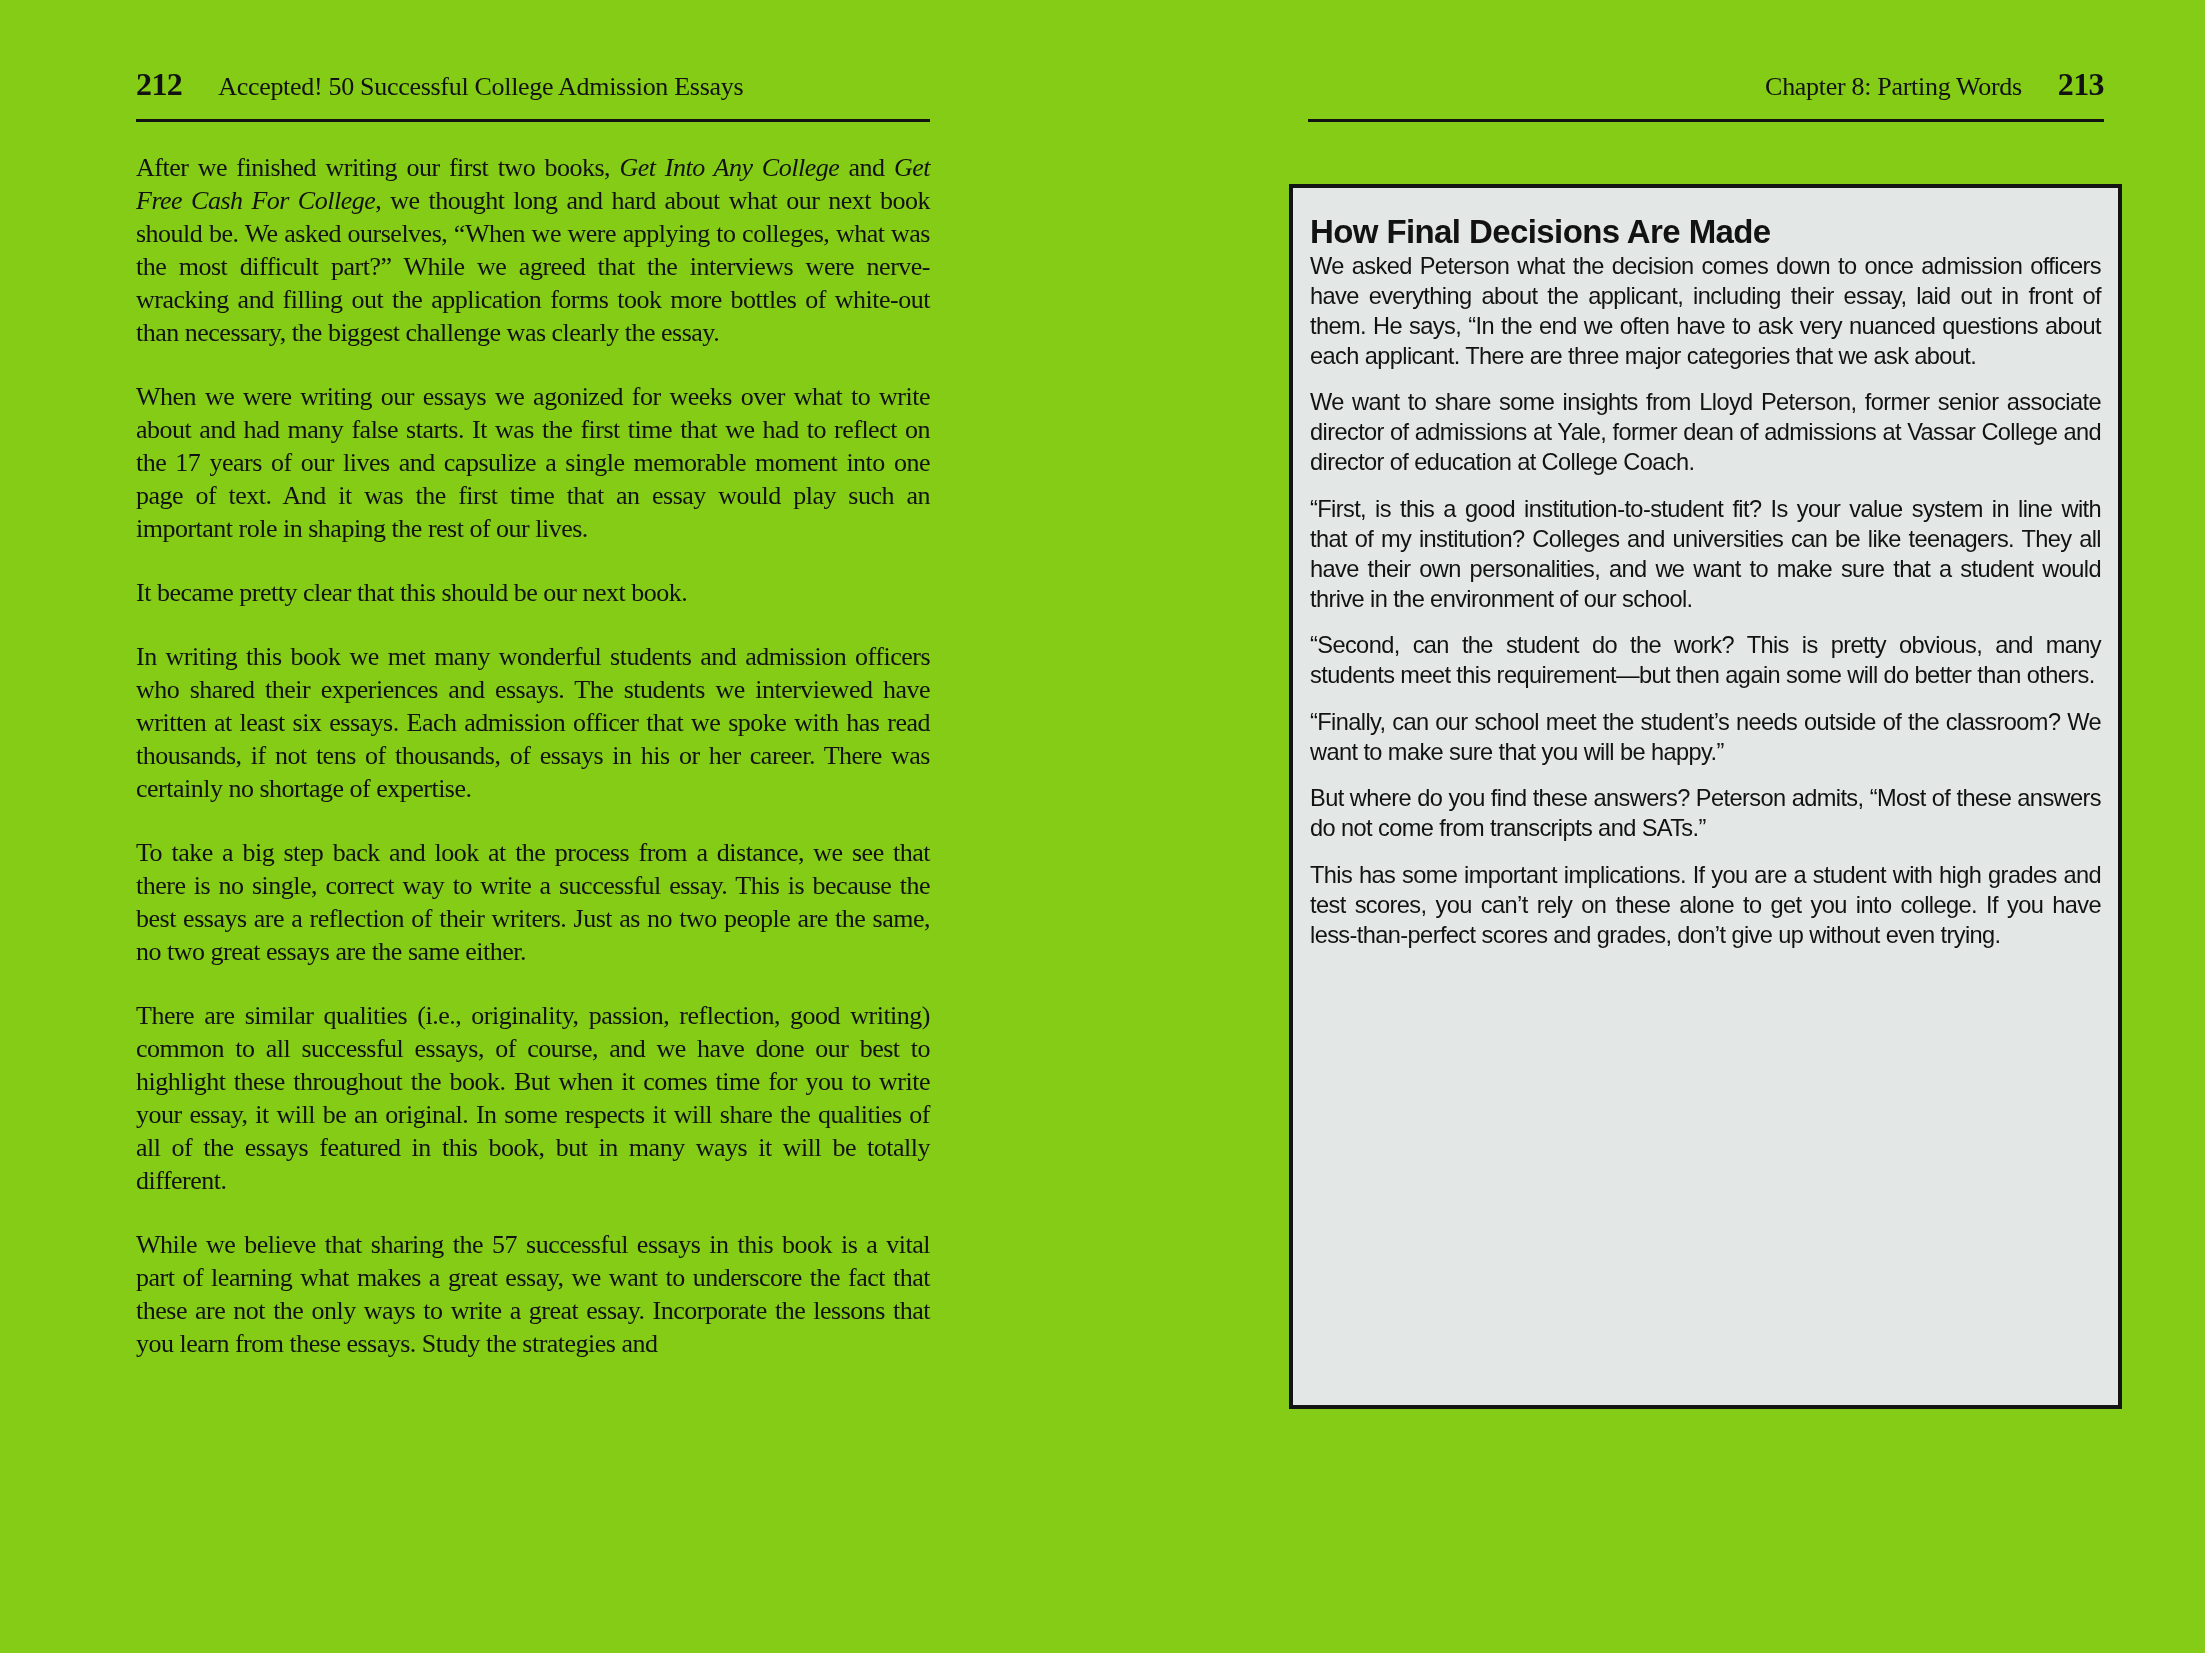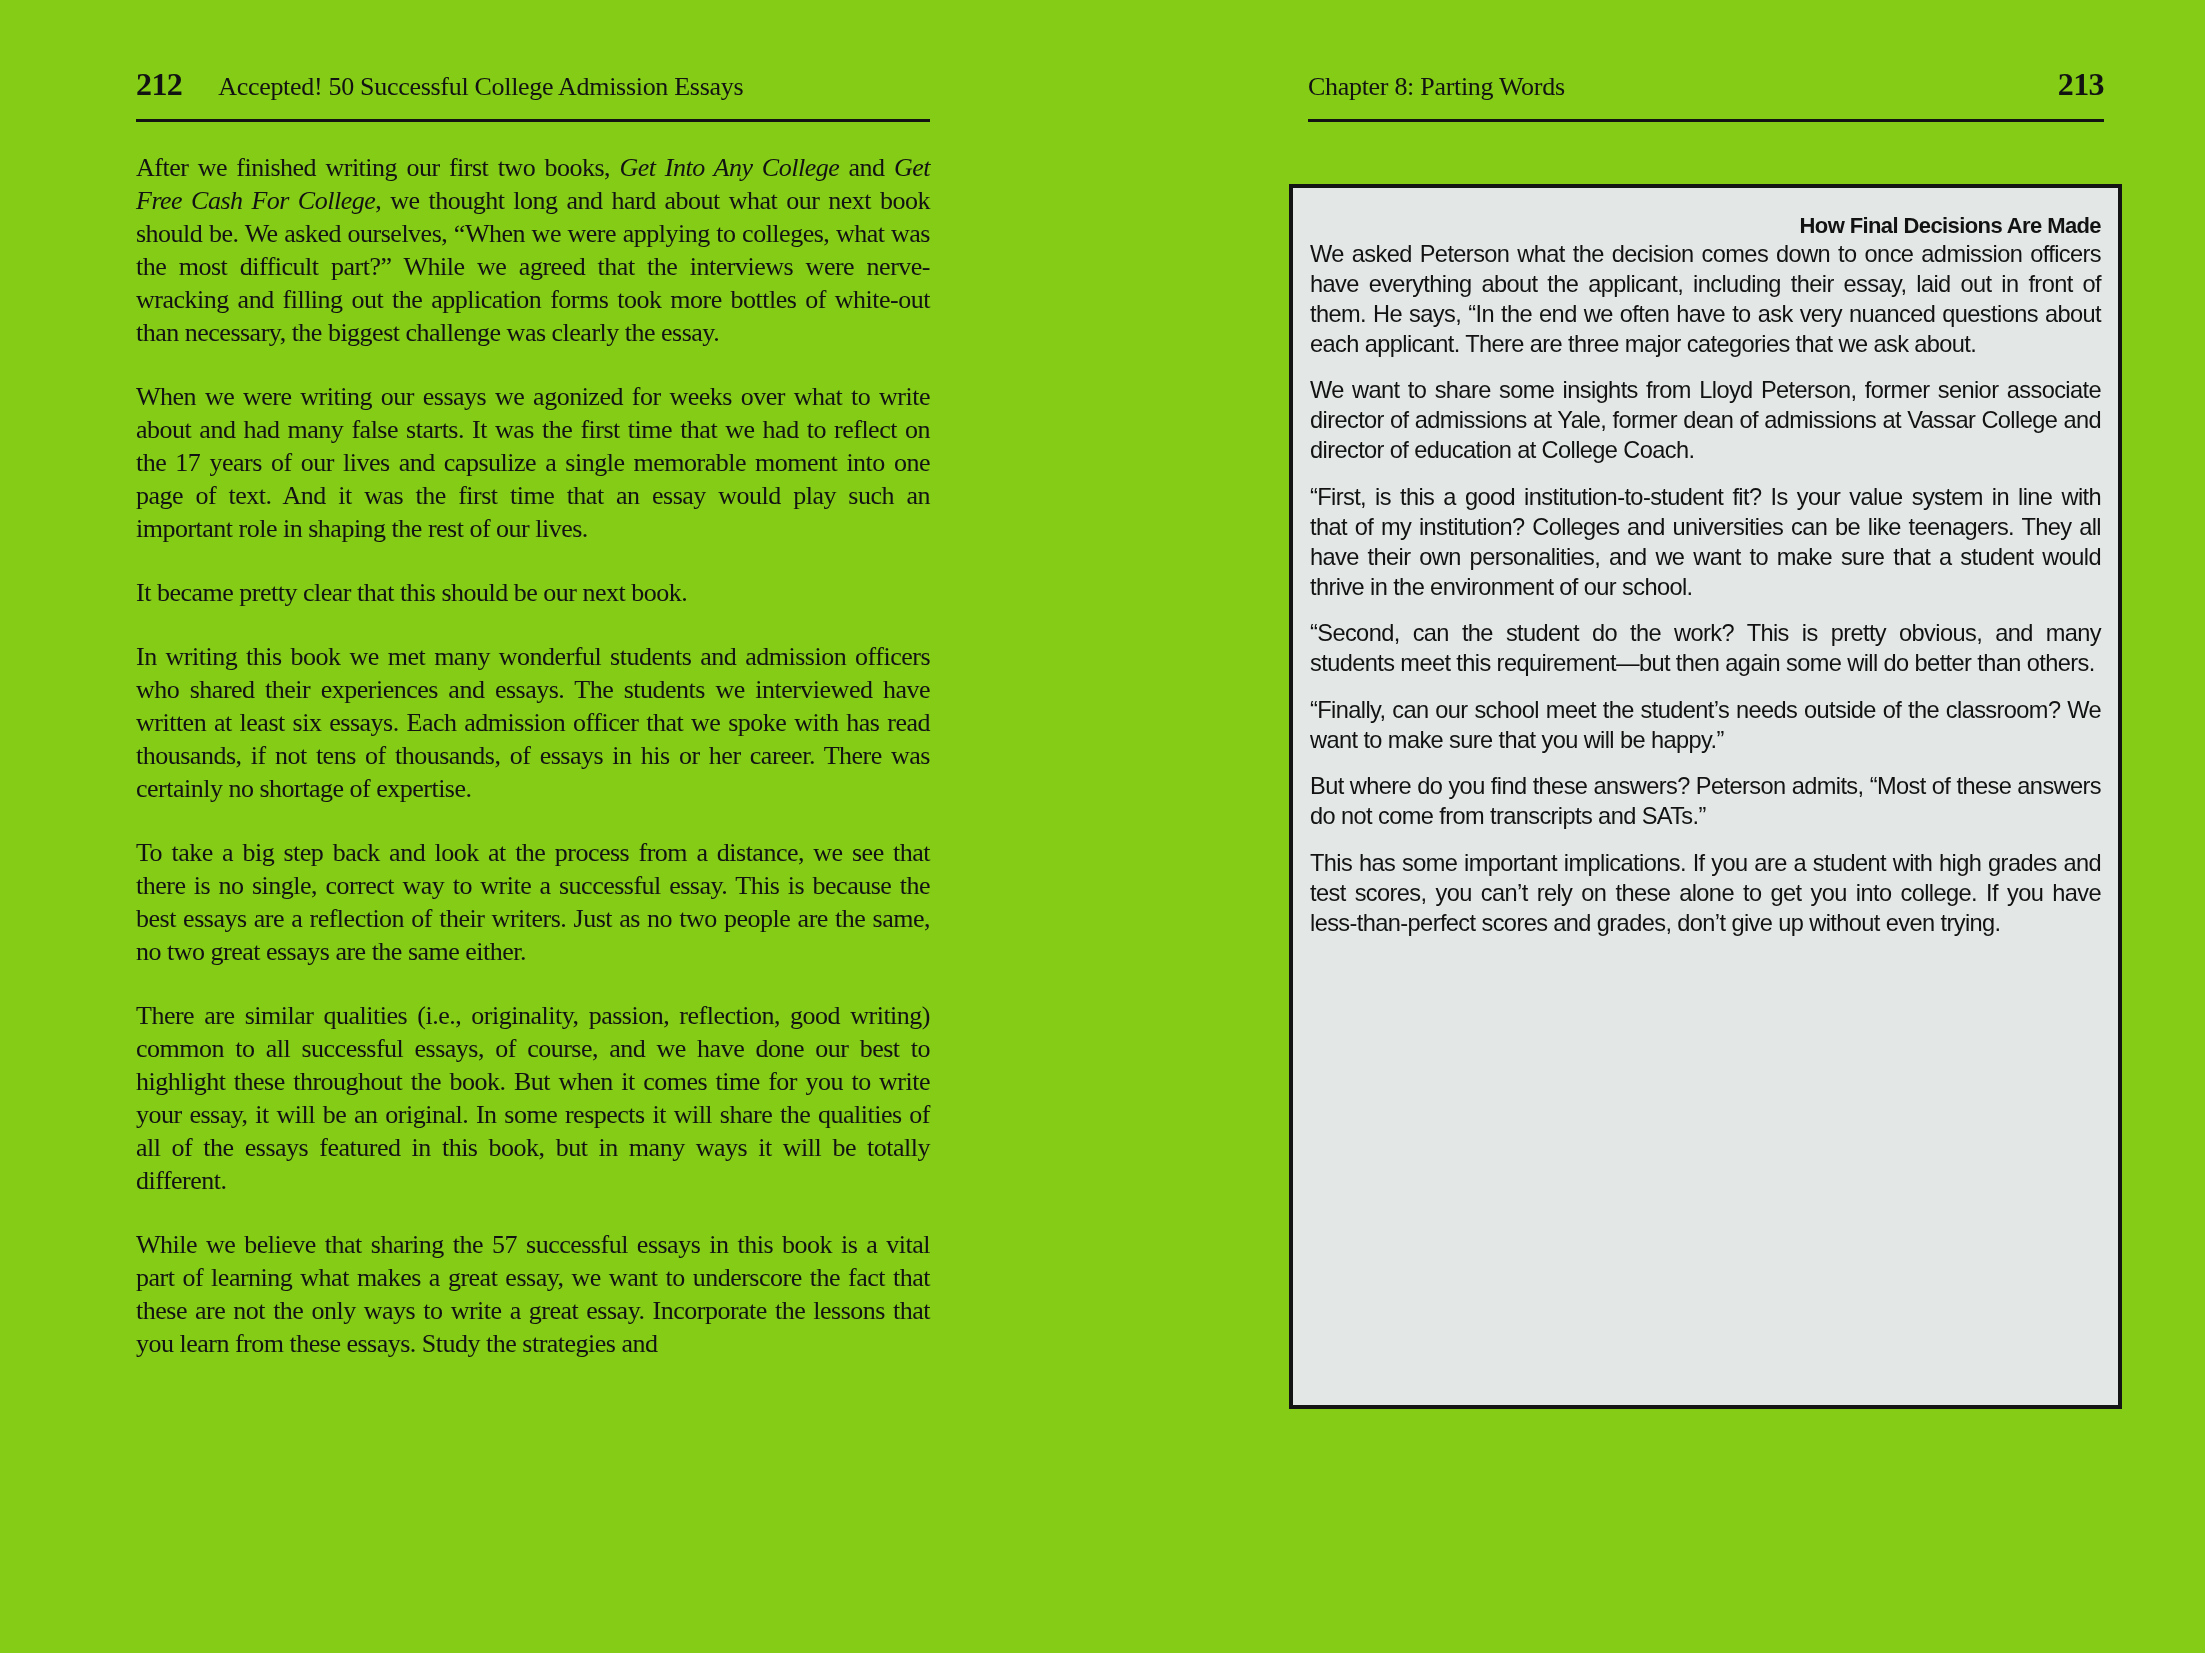--- a/index.html
+++ b/index.html
@@ -30,21 +30,21 @@
     top: 66px;
     width: 796px;
   }
   .running-header {
     display: flex;
     align-items: baseline;
     border-bottom: 3.7px solid #131313;
     padding-bottom: 16px;
   }
   .running-header.right {
-    justify-content: space-between;
+    justify-content: flex-end;
   }
   .page-number {
     font-weight: bold;
     font-size: 32px;
     letter-spacing: -0.6px;
   }
   .running-title {
     font-size: 26px;
     letter-spacing: -0.3px;
   }
@@ -78,22 +78,22 @@
     width: 833px;
     min-height: 1225px;
     box-sizing: border-box;
     background: #e3e8e6;
     border: 4.3px solid #141414;
     padding: 24.5px 17px 22px 17px;
     font-family: "Liberation Sans", sans-serif;
   }
   .box-title {
     margin: 0;
-    text-align: right;
-    font-size: 22px;
+    text-align: left;
+    font-size: 33px;
     font-weight: bold;
     letter-spacing: -0.6px;
   }
   .box-subtitle {
     margin: 16px 0 24.5px 0;
     text-align: center;
     font-size: 25px;
     font-weight: bold;
     line-height: 32px;
     letter-spacing: -0.3px;

